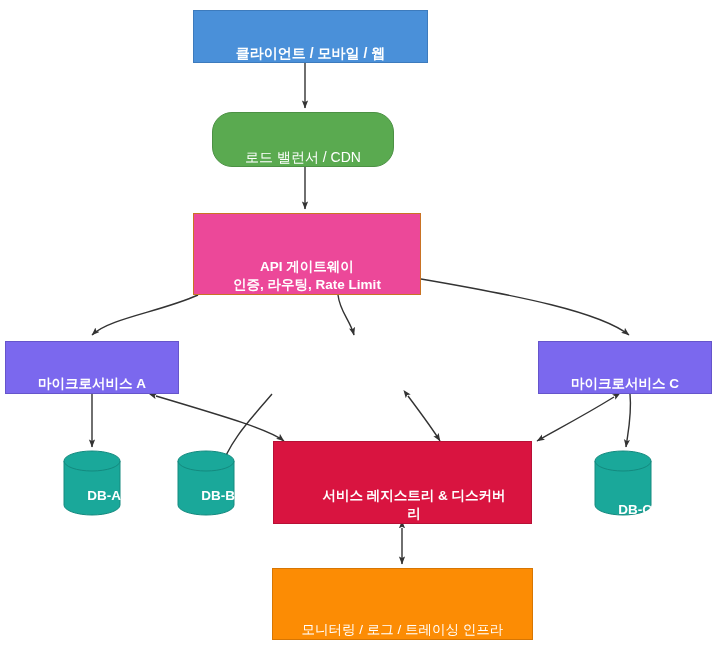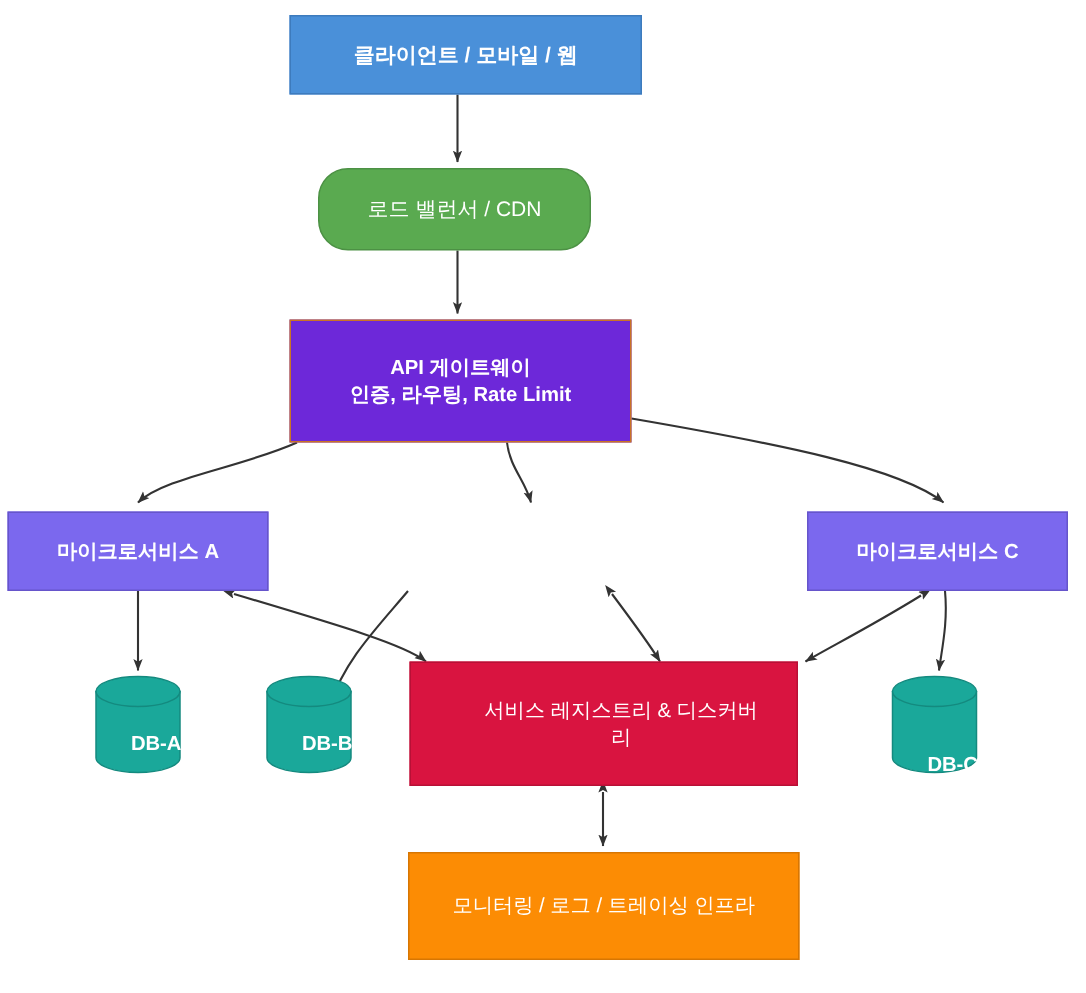--- a/index.html
+++ b/index.html
@@ -22,21 +22,21 @@
     left: 0;
     top: 0;
     width: 724px;
     height: 662px;
     pointer-events: none;
   }
   .node {
     position: absolute;
     box-sizing: border-box;
     display: flex;
-    align-items: center;
+    align-items: flex-end;
     justify-content: center;
     text-align: center;
     color: #ffffff;
     line-height: 1.32;
     z-index: 2;
   }
   .node-label {
     display: block;
     padding: 0 8px;
     white-space: pre-line;
@@ -52,36 +52,36 @@
     font-weight: bold;
   }
   .box-lb {
     background: #5aaa50;
     border-color: #4c9144;
     font-size: 14px;
     font-weight: normal;
     border-radius: 20px;
   }
   .box-gateway {
-    background: #6d28d9;
+    background: #ec4899;
     border-color: #c97324;
     font-size: 13.5px;
     font-weight: bold;
   }
   .box-service {
     background: #7b68ee;
     border-color: #6655cb;
     font-size: 13.5px;
     font-weight: bold;
   }
   .box-registry {
     background: #d91440;
     border-color: #b81036;
     font-size: 13.5px;
-    font-weight: normal;
+    font-weight: bold;
     padding-left: 23px;
   }
   .box-monitoring {
     background: #fc8c04;
     border-color: #d77603;
     font-size: 13.5px;
     font-weight: normal;
   }
   .cylinder {
     position: absolute;

